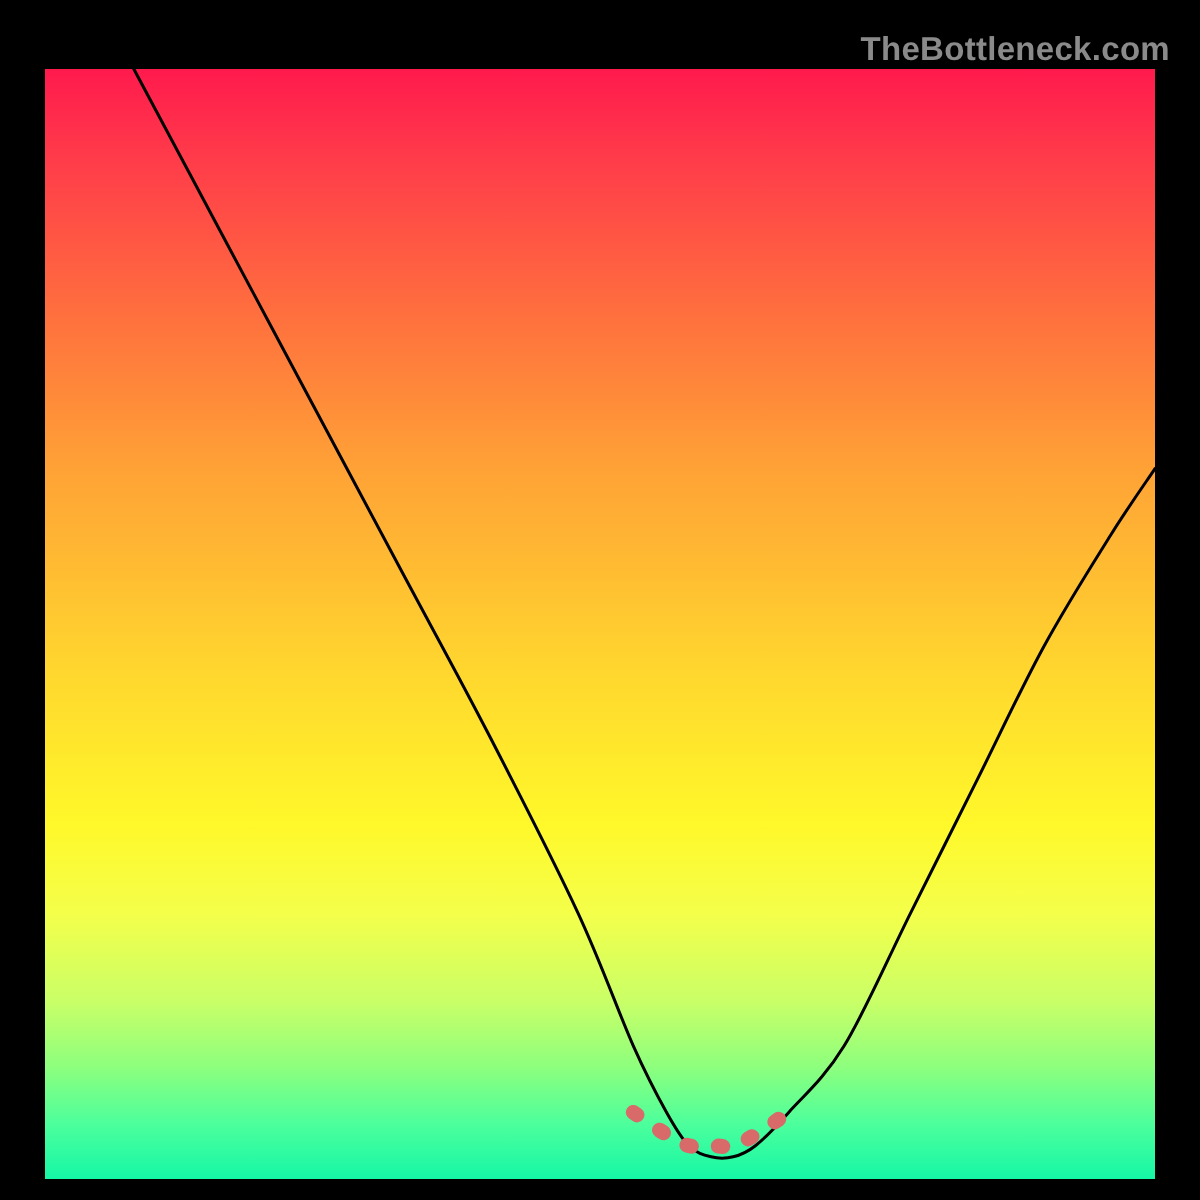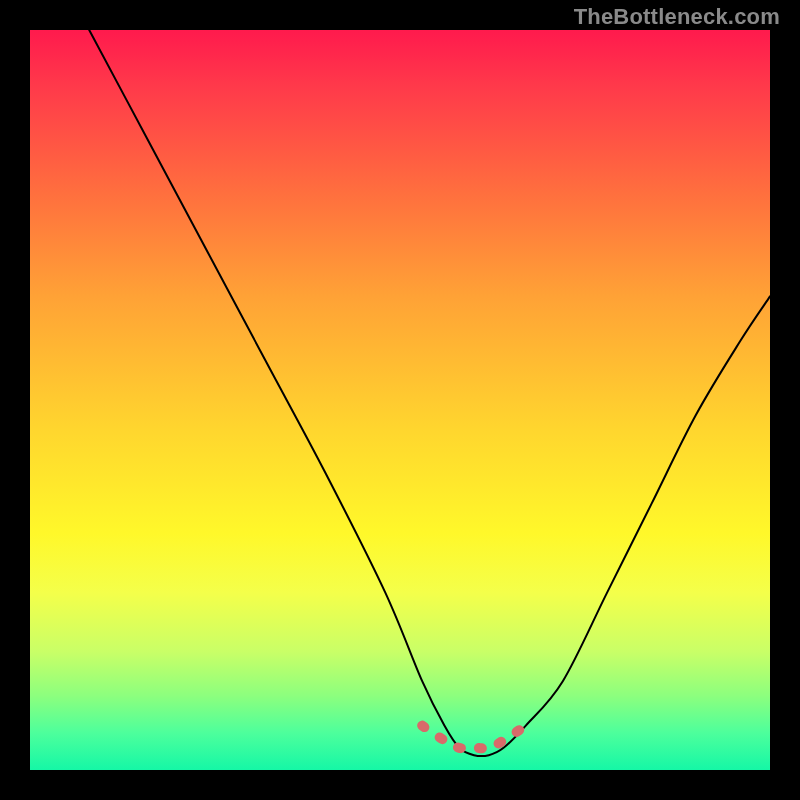--- a/index.html
+++ b/index.html
@@ -5,21 +5,21 @@
   html, body {
     margin: 0;
     padding: 0;
     width: 800px;
     height: 800px;
     background: #000;
     overflow: hidden;
   }
   .frame {
     position: absolute;
-    top: 0;
+    top: 16px;
     left: 0;
     width: 800px;
     height: 716px;
     background: #000;
   }
   .plot-area {
     position: absolute;
     top: 30px;
     left: 30px;
     width: 740px;

